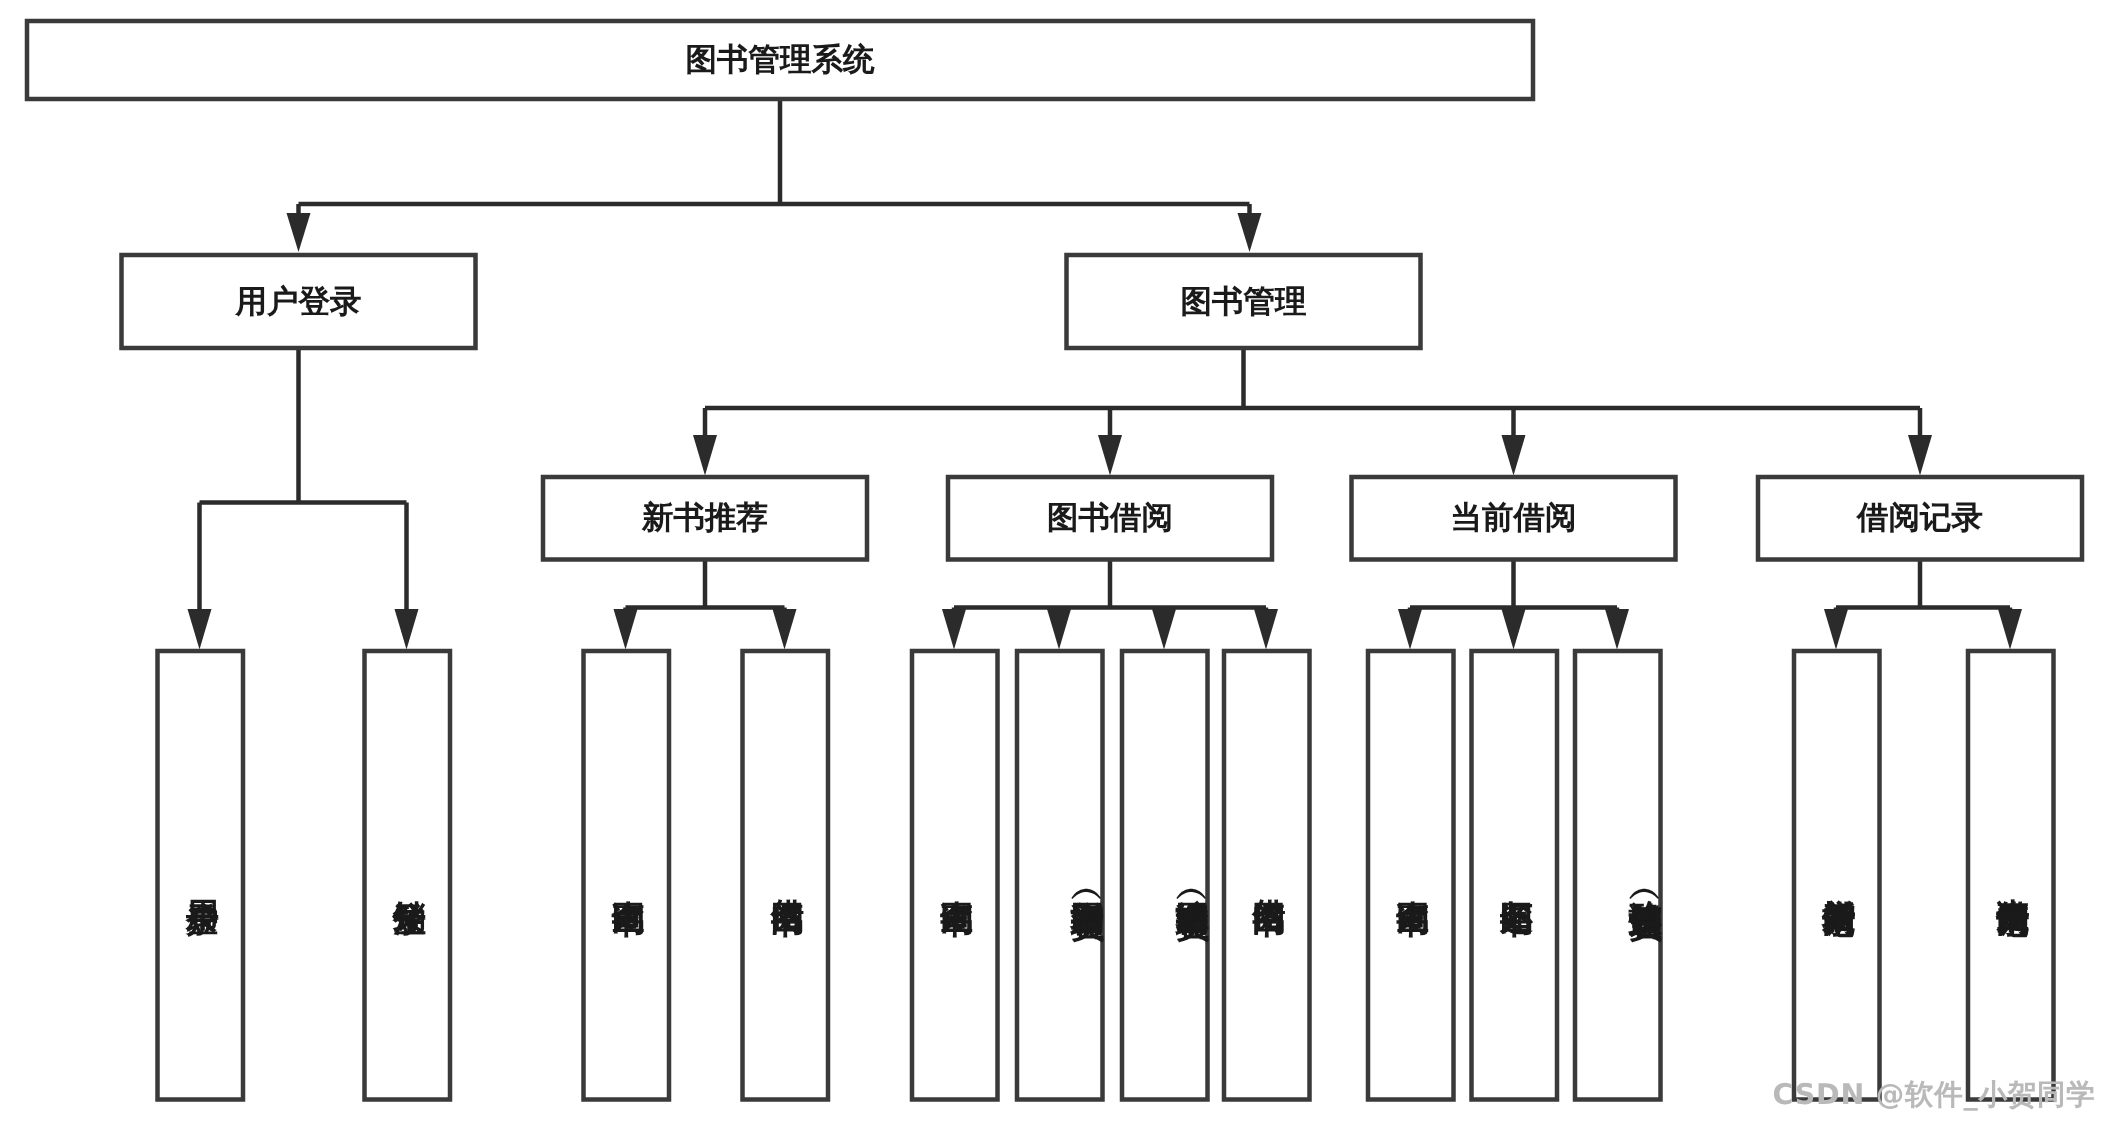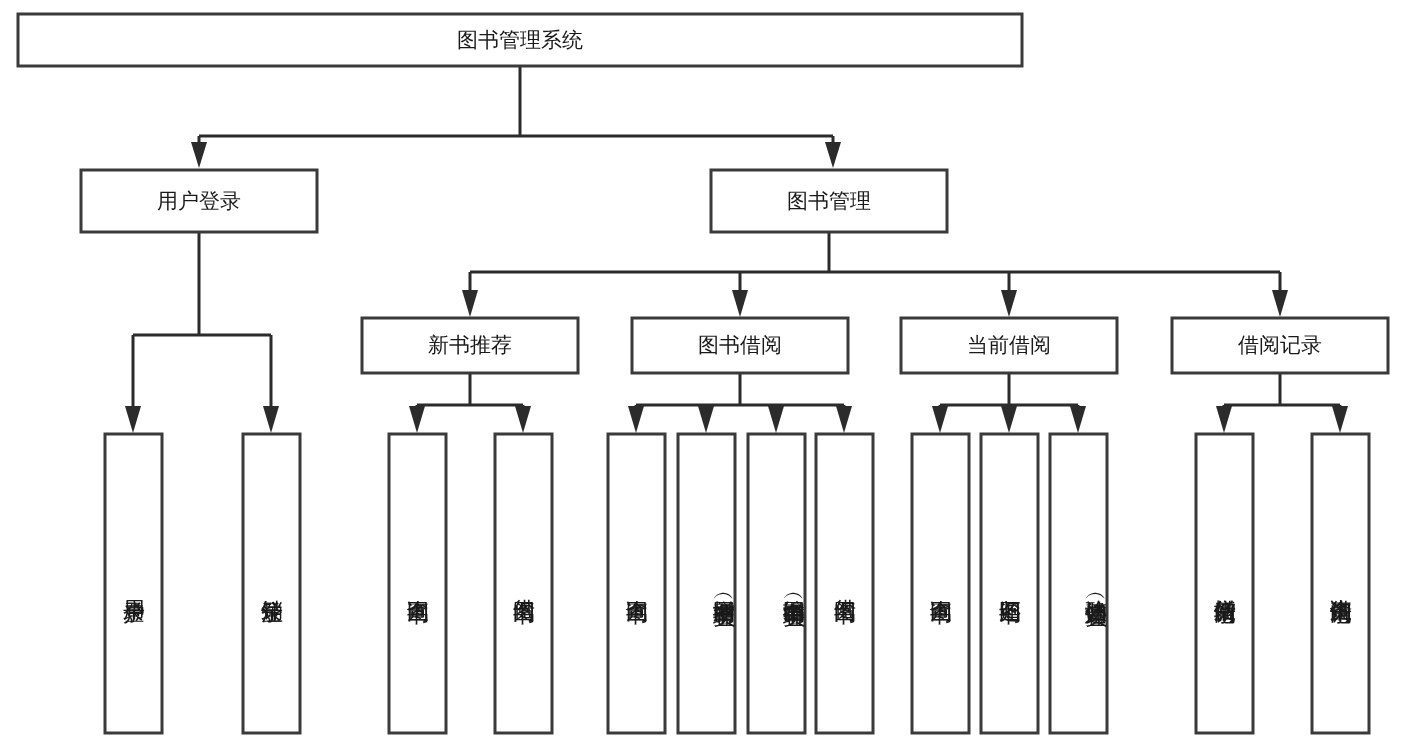--- a/index.html
+++ b/index.html
@@ -11,20 +11,21 @@
     width: 1405px;
     height: 747px;
     font-family: "DejaVu Sans", "Liberation Sans", sans-serif;
     overflow: hidden;
   }
   #chart-root {
     position: relative;
     width: 1405px;
     height: 747px;
     background: #ffffff;
+    font-weight: bold;
   }
   svg.flow-canvas {
     position: absolute;
     left: 0;
     top: 0;
     width: 1405px;
     height: 747px;
   }
   .node-box {
     fill: #ffffff;
@@ -222,13 +223,14 @@
   <div class="vlabel top-align" style="left:748px; top:440px; width:57px; height:293px;">编辑图书（管理员）</div>
   <div class="vlabel" style="left:816px; top:434px; width:57px; height:299px;">借阅图书</div>
 
   <div class="vlabel" style="left:912px; top:434px; width:57px; height:299px;">查询图书</div>
   <div class="vlabel" style="left:981px; top:434px; width:57px; height:299px;">归还图书</div>
   <div class="vlabel top-align" style="left:1050px; top:440px; width:57px; height:293px;">确认归还（管理员）</div>
 
   <div class="vlabel" style="left:1196px; top:434px; width:57px; height:299px;">新增借阅记录</div>
   <div class="vlabel" style="left:1312px; top:434px; width:57px; height:299px;">查询借阅记录</div>
 
+  <div class="watermark">CSDN @软件_小贺同学</div>
 </div>
 
 </body></html>

